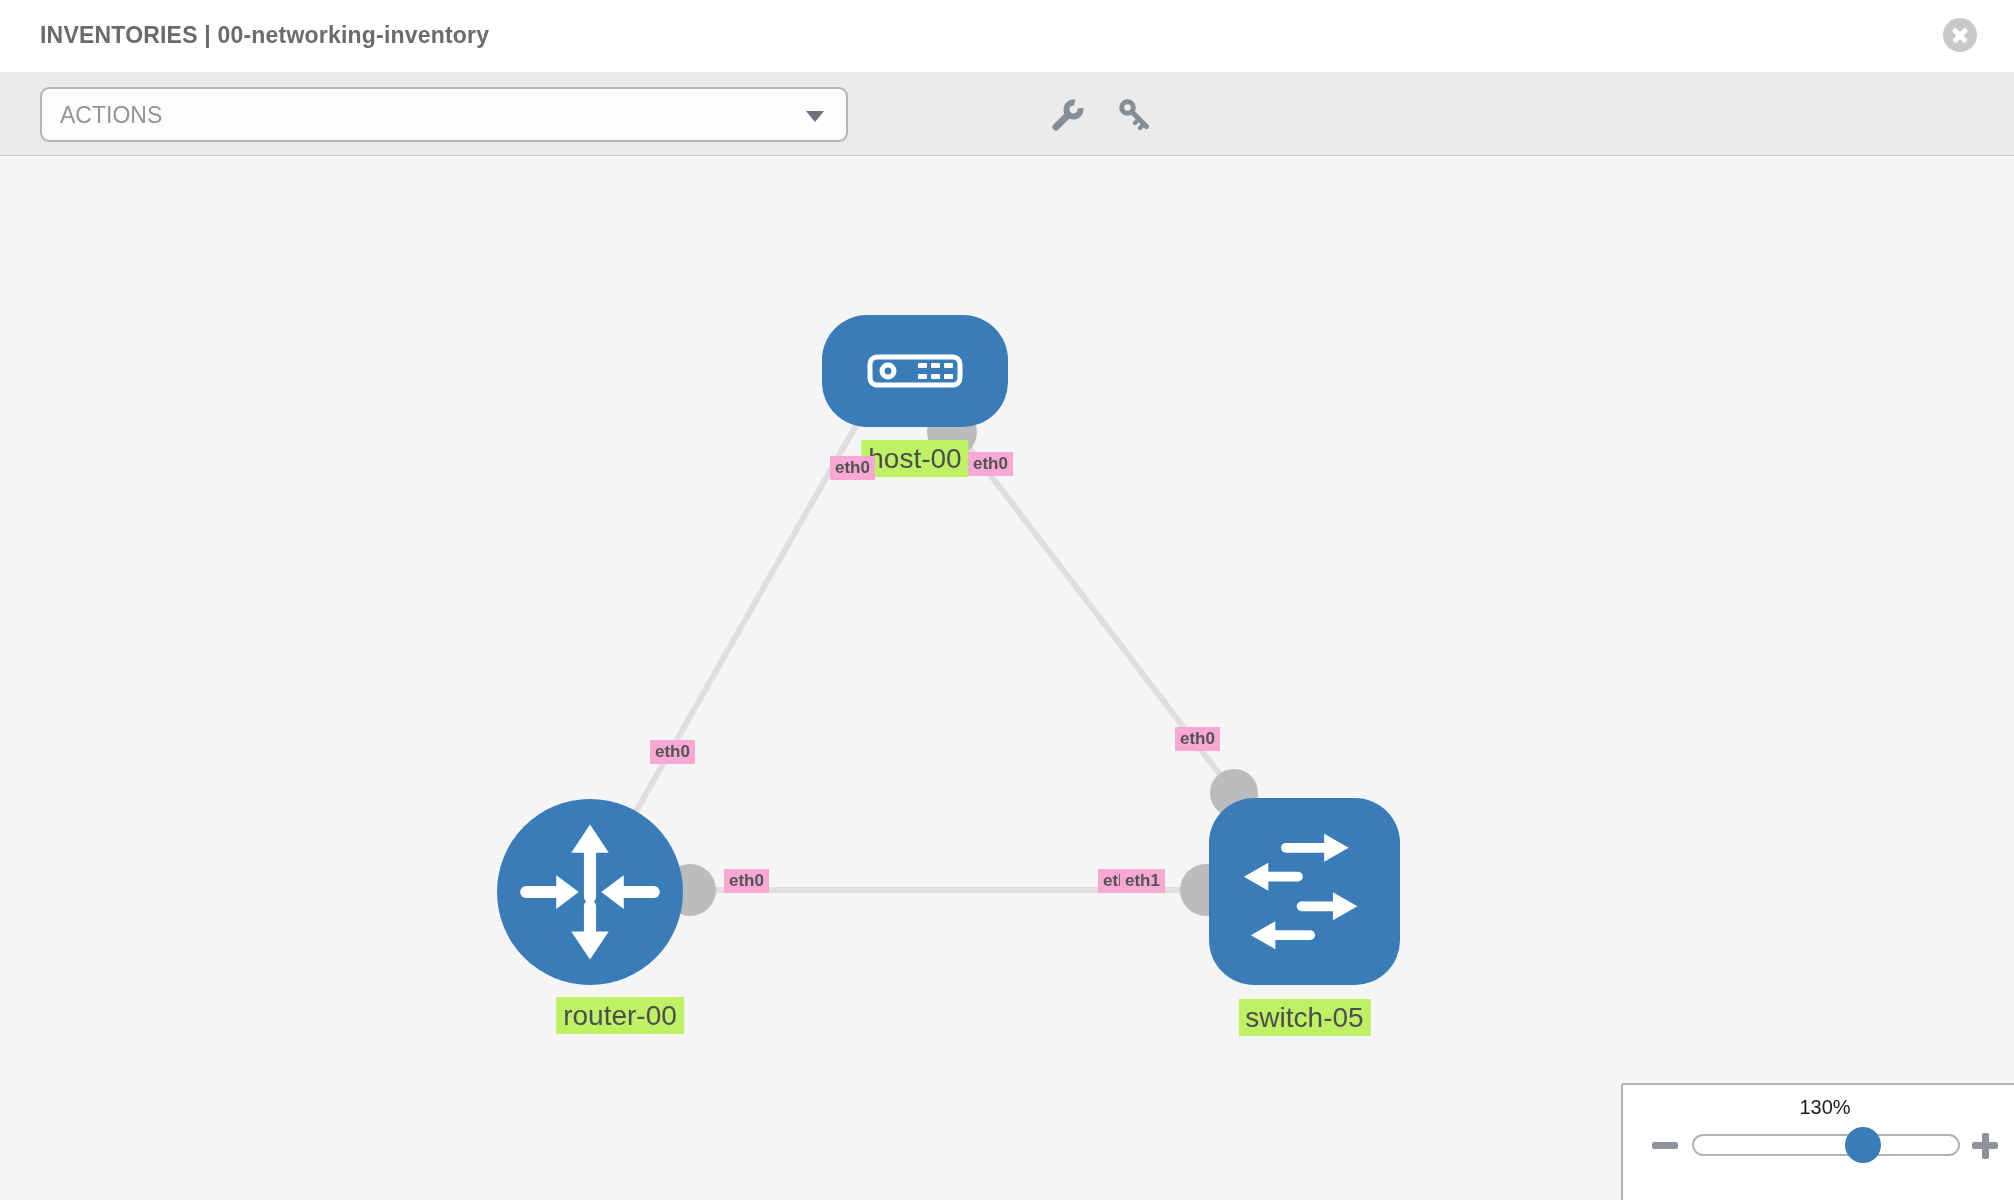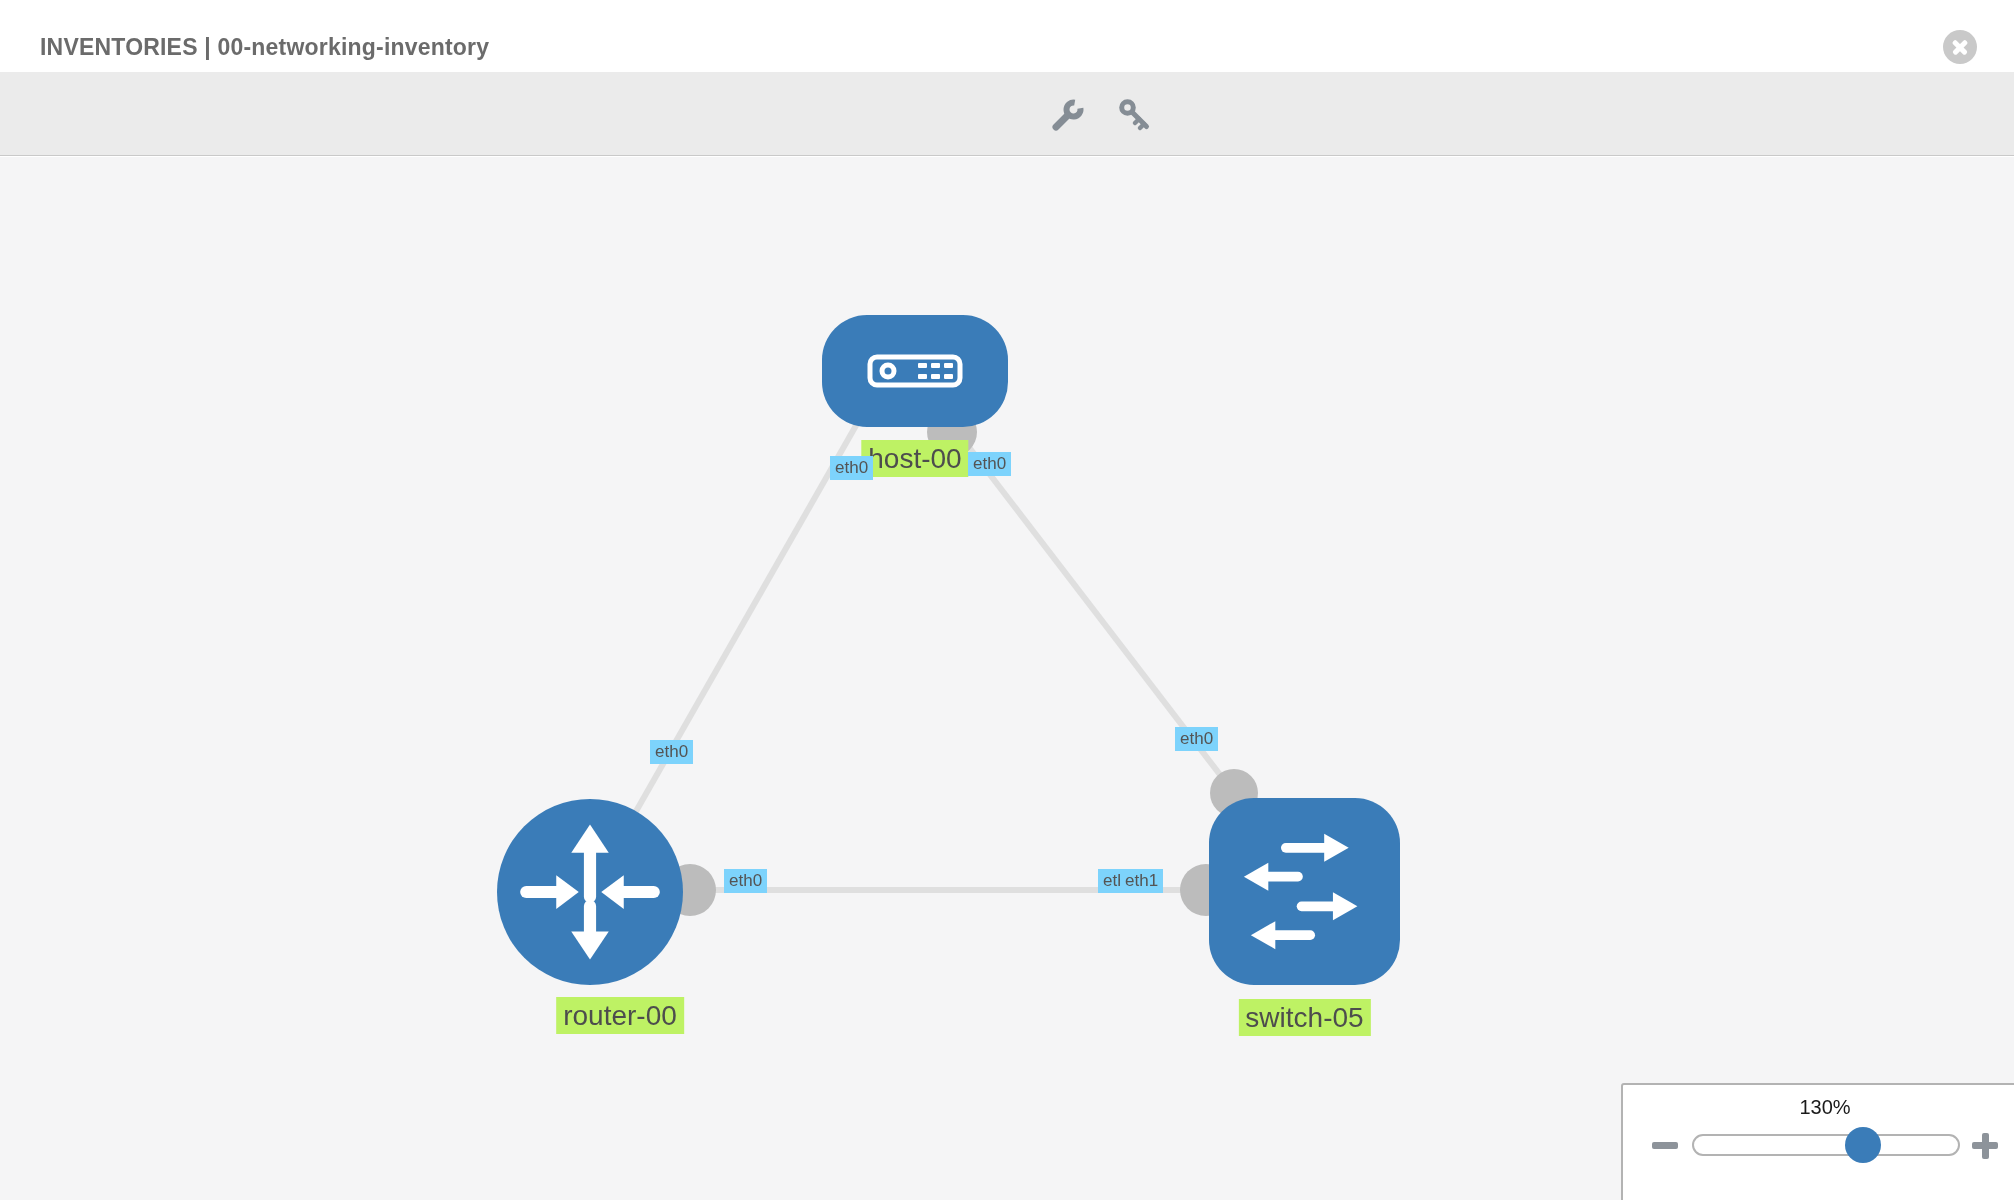--- a/index.html
+++ b/index.html
@@ -5,21 +5,21 @@
   :root{
     --blue:#3a7cb8; --port:#bcbcbc; --link:#dfdfdf; --canvas:#f5f5f6;
     --toolbar:#ebebeb; --icon:#858d95;
   }
   *{margin:0;padding:0;box-sizing:border-box;}
   html,body{width:2014px;height:1200px;}
   body{position:relative;overflow:hidden;background:#fff;
        font-family:"Liberation Sans","DejaVu Sans",sans-serif;}
 
   
-  .titlebar{position:absolute;left:0;top:12px;width:2014px;height:81px;background:#fff;
+  .titlebar{position:absolute;left:0;top:0;width:2014px;height:81px;background:#fff;
             border-bottom:1px solid #c9c9c9;}
   .title{position:absolute;left:40px;top:22px;font-size:23px;font-weight:bold;color:#6b6b6b;
          letter-spacing:.2px;}
   .close-btn{position:absolute;left:1943px;top:18px;width:34px;height:34px;border-radius:50%;
              background:#c9c9c9;cursor:pointer;}
   .close-btn .xb{position:absolute;left:8px;top:15px;width:18px;height:4.5px;background:#fff;border-radius:2px;}
   .close-btn .xb.r1{transform:rotate(45deg);}
   .close-btn .xb.r2{transform:rotate(-45deg);}
 
   
@@ -41,22 +41,22 @@
   .canvas-bg{position:absolute;left:0;top:157px;width:2014px;height:1043px;background:var(--canvas);}
   #topo-svg{position:absolute;left:0;top:0;width:2014px;height:1200px;z-index:1;}
   #nodes-layer{position:absolute;left:0;top:0;z-index:2;}
   #labels-layer{position:absolute;left:0;top:0;z-index:3;}
   .node{position:absolute;background:var(--blue);display:flex;align-items:center;justify-content:center;
         cursor:pointer;}
   .node.circle{border-radius:50%;}
   .node.roundrect{border-radius:45px;}
   .node-label{position:absolute;transform:translateX(-50%);background:#bef264;white-space:nowrap;
               font-size:28px;color:#4d4d4d;padding:1px 7px;line-height:1.25;}
-  .if-label{position:absolute;background:#7dd3fc;white-space:nowrap;
-            font-size:17px;color:#545454;padding:2px 5px;line-height:1.2;}
+  .if-label{position:absolute;background:#f9a8d4;white-space:nowrap;
+            font-size:17px;color:#545454;padding:2px 5px;line-height:1.2;font-weight:bold;}
 
   
   .zoom-panel{position:absolute;left:1621px;top:1083px;width:424px;height:132px;background:#fff;
               border:2px solid #b3b3b3;border-radius:3px;z-index:5;}
   .zoom-level{position:absolute;left:102px;top:11px;width:200px;text-align:center;
               font-size:20px;color:#1a1a1a;}
   .zoom-minus,.zoom-plus{position:absolute;width:28px;height:28px;cursor:pointer;}
   .zoom-minus{left:28px;top:46px;}
   .zoom-plus{left:348px;top:46px;}
   .bar-h{position:absolute;left:1px;top:11px;width:26px;height:7px;background:#8d939a;border-radius:2px;}
@@ -70,20 +70,24 @@
 <body>
 
 <div class="titlebar">
   <div class="title">INVENTORIES | 00-networking-inventory</div>
   <div class="close-btn">
     <span><span class="xb r1"></span><span class="xb r2"></span></span>
   </div>
 </div>
 
 <div class="toolbar">
+  <div class="select actions">
+    <span class="select-label">ACTIONS</span>
+    <span class="chevron"></span>
+  </div>
 
   <span class="tool-icon wrench">
     <svg width="36" height="36" viewBox="0 0 36 36">
       <path d="M31.4 11.3 A 7 7 0 1 1 25.7 5.6" fill="none" stroke="#858d95" stroke-width="6"></path>
       <line x1="7" y1="30" x2="18.5" y2="18.5" stroke="#858d95" stroke-width="7" stroke-linecap="round"></line>
     </svg>
   </span>
   <span class="tool-icon key">
     <svg width="36" height="36" viewBox="0 0 36 36">
       <g stroke="#858d95" fill="none" stroke-linecap="round">

